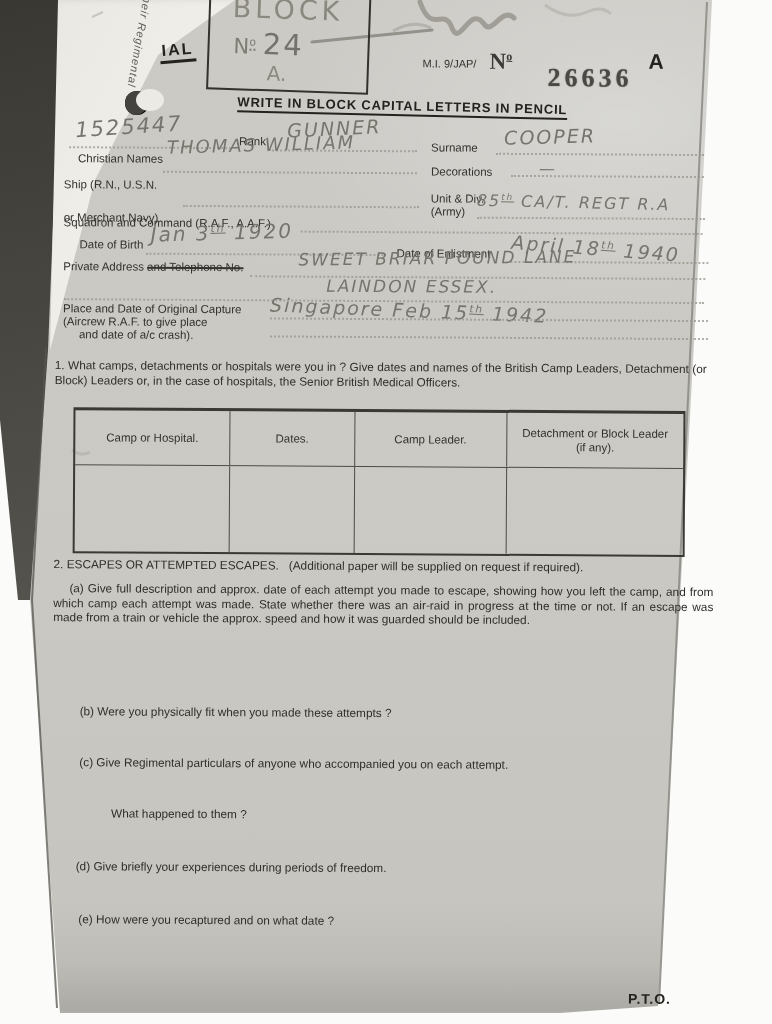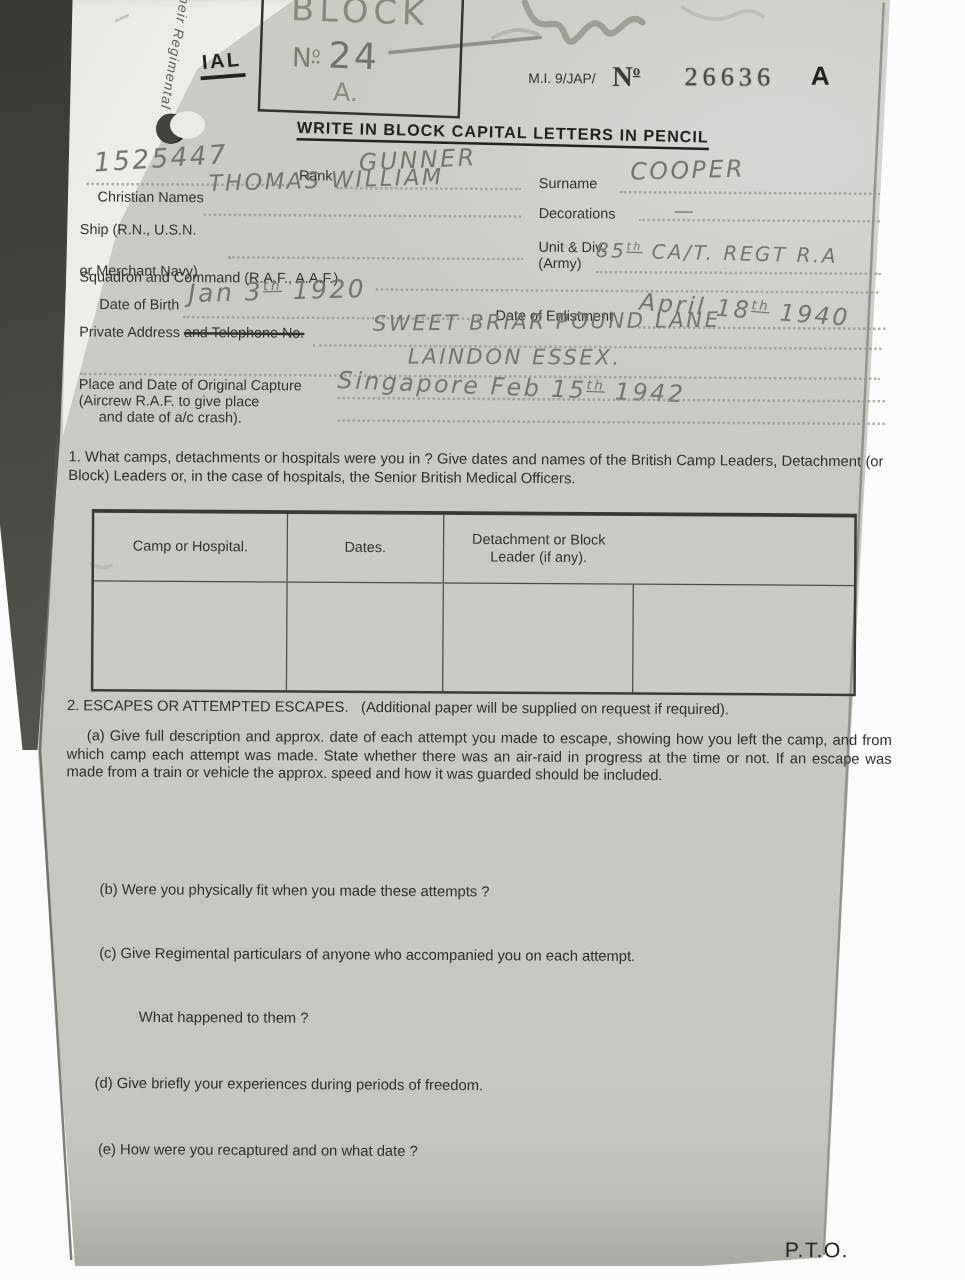--- a/index.html
+++ b/index.html
@@ -27,22 +27,22 @@
       letter-spacing:2px;white-space:nowrap;transform-origin:0 50%;}
   .hw .sup-hw{font-size:55%;vertical-align:super;text-decoration:underline;}
   .content{position:absolute;inset:0;transform:rotate(.35deg);transform-origin:40px 0;}
   
   .partial-ial{position:absolute;left:160px;top:40px;font-size:16px;font-weight:bold;letter-spacing:2px;
       color:#23221f;border-bottom:3px solid #23221f;padding:0 2px 1px 2px;transform:rotate(-5deg);}
   .mi-ref{position:absolute;left:423px;top:55px;font-size:11px;color:#33322e;}
   .no-label{position:absolute;left:490px;top:46px;font-family:"Liberation Serif",serif;font-weight:bold;
       font-size:23px;color:#3c3b37;}
   .no-label .sup{font-size:12px;vertical-align:super;text-decoration:underline;}
-  .serial{position:absolute;left:548px;top:46px;font-family:"Liberation Serif",serif;font-size:21px;
-      letter-spacing:4px;color:#4a4944;text-shadow:0 0 1.3px #6d6c66;}
+  .serial{position:absolute;left:548px;top:60px;font-family:"Liberation Serif",serif;font-size:26px;
+      letter-spacing:4px;color:#4a4944;text-shadow:0 0 1.3px #6d6c66;font-weight:bold;}
   .series{position:absolute;left:649px;top:46px;font-size:21px;font-weight:bold;color:#23221f;}
   .instruction{position:absolute;left:238px;top:96px;font-size:13px;font-weight:bold;letter-spacing:.8px;
       color:#23221f;border-bottom:2.5px solid #23221f;padding-bottom:1px;transform:rotate(1deg);white-space:nowrap;}
   
   .stamp-box{position:absolute;left:208px;top:-22px;width:158px;height:110px;border:2.5px solid #33322d;
       transform:rotate(2deg);}
   .stamp-l1{position:absolute;left:22px;top:14px;font-size:27px;letter-spacing:4px;color:#8b897f;
       font-family:"DejaVu Sans",sans-serif;}
   .stamp-l2{position:absolute;left:24px;top:48px;font-size:21px;color:#7e7c73;font-family:"DejaVu Sans",sans-serif;}
   .stamp-l2 .sup{font-size:11px;vertical-align:super;border-bottom:2px dotted #7e7c73;}
@@ -54,21 +54,21 @@
   .tbl{position:absolute;left:76px;top:407px;width:608px;height:141px;border:2px solid #3a3935;
       border-top-width:3px;display:flex;flex-direction:column;background:rgba(255,255,255,.03);}
   .tbl-head{display:grid;grid-template-columns:25.5% 20.5% 25% 29%;height:54px;border-bottom:1.5px solid #4c4b46;}
   .tbl-head .th{border-right:1.5px solid #4c4b46;display:flex;align-items:center;justify-content:center;
       text-align:center;font-size:11.5px;color:#33322e;padding:2px 12px;line-height:14px;}
   .tbl-head .th:last-child{border-right:none;}
   .tbl-body{display:grid;grid-template-columns:25.5% 20.5% 25% 29%;flex:1;}
   .tbl-body .td{border-right:1.5px solid #4c4b46;}
   .tbl-body .td:last-child{border-right:none;}
   .q2-note{margin-left:10px;font-weight:normal;}
-  .pto{position:absolute;left:634px;top:987px;font-size:17px;font-weight:normal;letter-spacing:1px;color:#23221f;}
+  .pto{position:absolute;left:634px;top:987px;font-size:14px;font-weight:bold;letter-spacing:1px;color:#23221f;}
   svg.overlay{position:absolute;inset:0;pointer-events:none;}
 </style>
 </head>
 <body>
 
 <div class="canvas">
   <div class="paper"></div>
   <div class="dark-wedge"></div>
   <div class="fold"></div>
   <div class="fold-text">their Regimental</div>
@@ -150,20 +150,21 @@
     <div class="hw" style="left:272px;top:292px;font-size:19px;transform:rotate(2deg);"><span>Singapore Feb 15</span><span class="sup-hw">th</span><span> 1942</span></div>
     <div class="dots" style="left:272px;top:316px;width:438px;"></div>
     <div class="dots" style="left:272px;top:334px;width:438px;"></div>
 
     <div class="para" style="left:57px;top:358px;width:652px;">1.  What camps, detachments or hospitals were you in ?   Give dates and names of the British Camp Leaders, Detachment (or Block) Leaders or, in the case of hospitals, the Senior British Medical Officers.</div>
 
     <div class="tbl">
       <div class="tbl-head">
         <div class="th">Camp or Hospital.</div>
         <div class="th">Dates.</div>
+        <div class="th">Camp Leader.</div>
         <div class="th">Detachment or Block Leader (if any).</div>
       </div>
       <div class="tbl-body">
         <div class="td"></div>
         <div class="td"></div>
         <div class="td"></div>
         <div class="td"></div>
       </div>
     </div>
 

